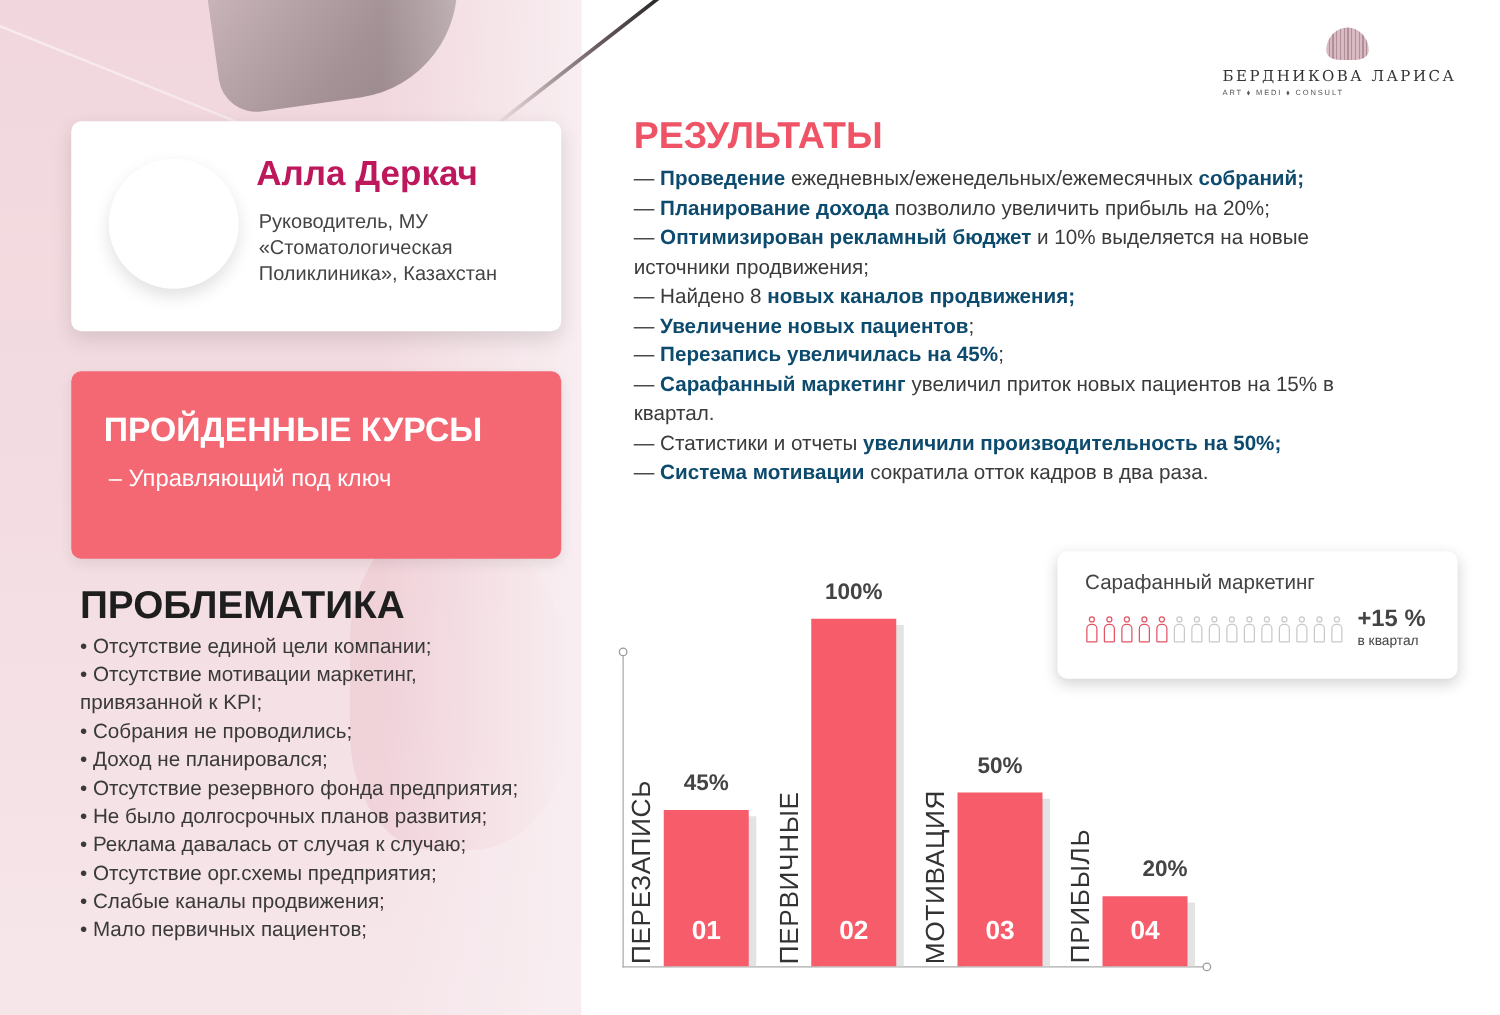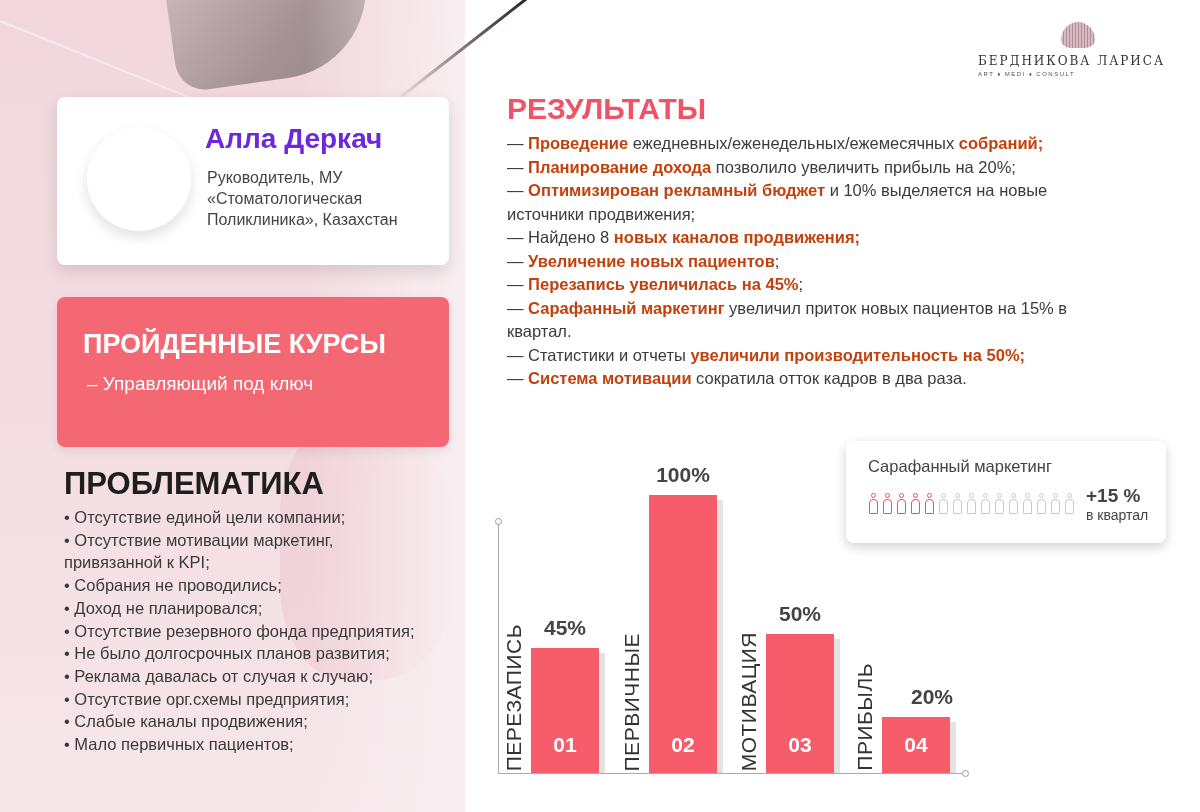--- a/index.html
+++ b/index.html
@@ -56,71 +56,71 @@
   .profile-card {
     position: absolute; left: 57px; top: 97px; width: 392px; height: 168px;
     background: #fff; border-radius: 8px;
     box-shadow: 0 6px 16px rgba(0,0,0,.12);
   }
   .avatar {
     position: absolute; left: 30px; top: 30px; width: 104px; height: 104px;
     border-radius: 50%; background: #fff;
     box-shadow: 0 6px 14px rgba(0,0,0,.12);
   }
-  .profile-name { position: absolute; left: 148px; top: 26px; font-size: 28px; font-weight: bold; color: #6d28d9; }
+  .profile-name { position: absolute; left: 148px; top: 26px; font-size: 28px; font-weight: bold; color: #be185d; }
   .profile-role { position: absolute; left: 150px; top: 70px; font-size: 16px; line-height: 21px; color: #444; width: 230px; }
 
   .courses-card {
     position: absolute; left: 57px; top: 297px; width: 392px; height: 150px;
     background: #f36873; border-radius: 8px;
     box-shadow: 0 4px 10px rgba(0,0,0,.08);
     color: #fff;
   }
   .courses-title { position: absolute; left: 26px; top: 32px; font-size: 27px; font-weight: bold; }
   .courses-item { position: absolute; left: 30px; top: 76px; font-size: 19px; }
 
   .problems { position: absolute; left: 64px; top: 466px; width: 400px; }
   .problems h2 { font-size: 31px; font-weight: bold; color: #1e1e1e; margin-bottom: 4px; }
   .problems ul { list-style: none; }
   .problems li { font-size: 16.5px; line-height: 22.7px; color: #3a3a3a; }
 
   .results { position: absolute; left: 507px; top: 92px; width: 660px; }
   .results h2 { font-size: 30px; font-weight: bold; color: #ee5466; margin-bottom: 6px; }
   .results ul { list-style: none; }
   .results li { font-size: 16.5px; line-height: 23.5px; color: #3b3b3b; }
-  .results li b { color: #c2410c; }
+  .results li b { color: #0c4a6e; }
 
   .chart { position: absolute; left: 480px; top: 450px; width: 500px; height: 340px; }
   .axis-y { position: absolute; left: 18px; top: 74px; width: 1px; height: 250px; background: #aaa; }
   .axis-x { position: absolute; left: 18px; top: 323px; width: 466px; height: 1px; background: #aaa; }
   .axis-dot { position: absolute; width: 7px; height: 7px; border: 1px solid #999; border-radius: 50%; background: #fff; }
   .bar-shadow { position: absolute; bottom: 0; background: #e3e3e3; }
   .bar { position: absolute; bottom: 0; width: 68px; background: #f75c6b; }
   .bar-num { position: absolute; bottom: 16px; width: 68px; text-align: center; color: #fff; font-size: 21px; font-weight: bold; }
-  .bar-val { position: absolute; width: 80px; text-align: center; font-size: 21px; font-weight: bold; color: #444; }
+  .bar-val { position: absolute; width: 80px; text-align: center; font-size: 18px; font-weight: bold; color: #444; }
   .bar-label {
     position: absolute; bottom: 0; font-size: 21px; color: #333;
     writing-mode: vertical-rl; transform: rotate(180deg);
     letter-spacing: .5px;
   }
 
   .wom-card {
     position: absolute; left: 846px; top: 441px; width: 320px; height: 102px;
     background: #fff; border-radius: 8px;
     box-shadow: 0 4px 12px rgba(0,0,0,.18);
   }
   .wom-title { position: absolute; left: 22px; top: 16px; font-size: 16.5px; color: #444; }
   .wom-people { position: absolute; left: 22px; top: 52px; display: flex; gap: 3px; }
   .person { width: 11px; height: 22px; position: relative; }
   .person .head { position: absolute; left: 3px; top: 0; width: 5px; height: 5px; border: 1.2px solid; border-radius: 50%; }
   .person .body { position: absolute; left: 1px; top: 6px; width: 9px; height: 15px; border: 1.2px solid; border-radius: 4px 4px 1px 1px; }
   .person.on .head, .person.on .body { border-color: #e35565; }
   .person.off .head, .person.off .body { border-color: #c9c9c9; }
   .wom-value { position: absolute; left: 240px; top: 44px; font-size: 19px; font-weight: bold; color: #444; }
-  .wom-sub { position: absolute; left: 240px; top: 66px; font-size: 14px; color: #444; }
+  .wom-sub { position: absolute; left: 240px; top: 66px; font-size: 11px; color: #444; }
 </style>
 </head>
 <body>
 
 <div class="left-bg">
   <div class="brush-dark"></div>
   <div class="brush-pink"></div>
   <div class="streak s2"></div>
   <div class="fade"></div>
 </div>

